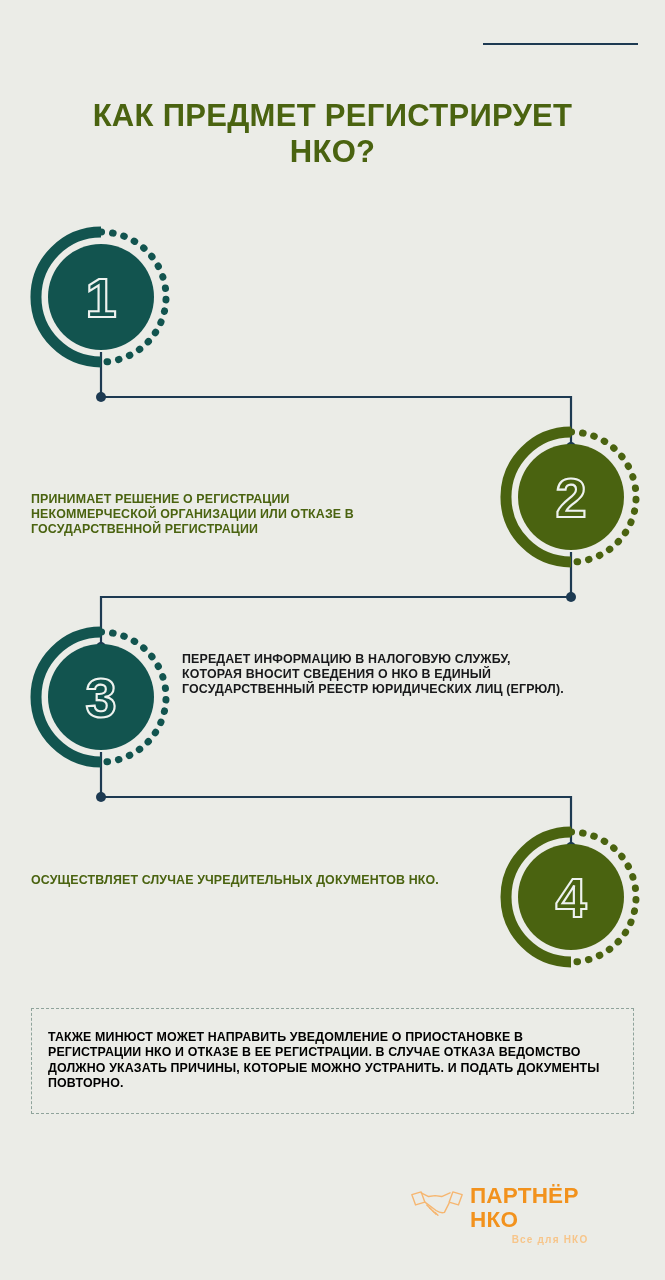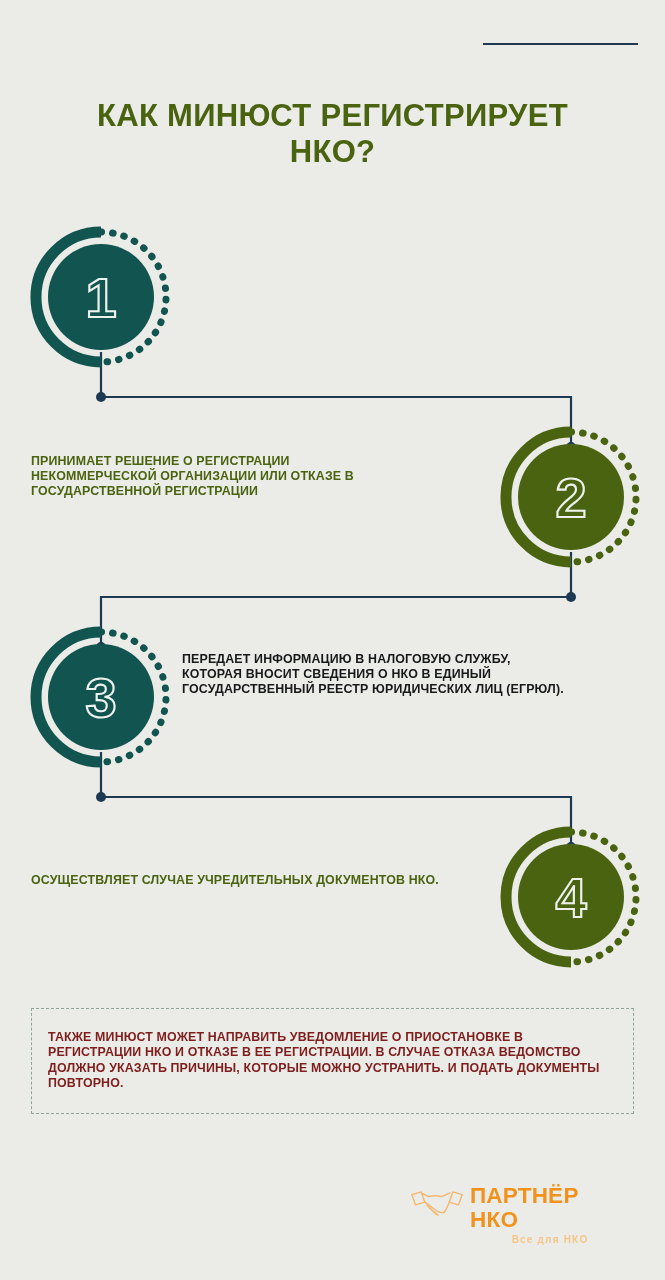--- a/index.html
+++ b/index.html
@@ -58,21 +58,21 @@
     position: absolute;
     font-size: 12.4px;
     line-height: 15.2px;
     font-weight: bold;
     letter-spacing: 0.15px;
   }
   .step-text.dark  { color: #17181a; }
   .step-text.olive { color: #4a6310; }
 
   .s1-text { left: 182px; top: 278px; width: 392px; }
-  .s2-text { left: 31px;  top: 454px; width: 360px; }
+  .s2-text { left: 31px;  top: 492px; width: 360px; }
   .s3-text { left: 182px; top: 652px; width: 392px; }
   .s4-text { left: 31px;  top: 873px; width: 440px; }
 
   
   .note-box {
     position: absolute;
     left: 31px;
     top: 1008px;
     width: 603px;
     height: 106px;
@@ -80,21 +80,21 @@
     box-sizing: border-box;
   }
   .note-text {
     position: absolute;
     left: 48px;
     top: 1030px;
     width: 566px;
     font-size: 12.4px;
     line-height: 15.4px;
     font-weight: bold;
-    color: #7f1d1d;
+    color: #000000;
     letter-spacing: 0.15px;
   }
 
   
   .logo {
     position: absolute;
     left: 410px;
     top: 1184px;
     width: 220px;
     height: 48px;
@@ -130,21 +130,21 @@
     margin-top: 2px;
   }
 </style>
 </head>
 <body>
 
 <div id="page">
 
   <div class="top-rule"></div>
 
-  <div class="title">КАК МИНЮСТ РЕГИСТРИРУЕТ НКО?</div>
+  <div class="title">КАК ПРЕДМЕТ РЕГИСТРИРУЕТ НКО?</div>
 
   <svg class="flow-svg" viewBox="0 0 665 1280">
 
     <g>
       <path d="M101 352 L101 397 L571 397 L571 447" fill="none" stroke="#1d3a52" stroke-width="2.2"></path>
       <circle cx="101" cy="397" r="5" fill="#1d3a52"></circle>
       <circle cx="571" cy="447" r="5" fill="#1d3a52"></circle>
     </g>
 
     <g>

